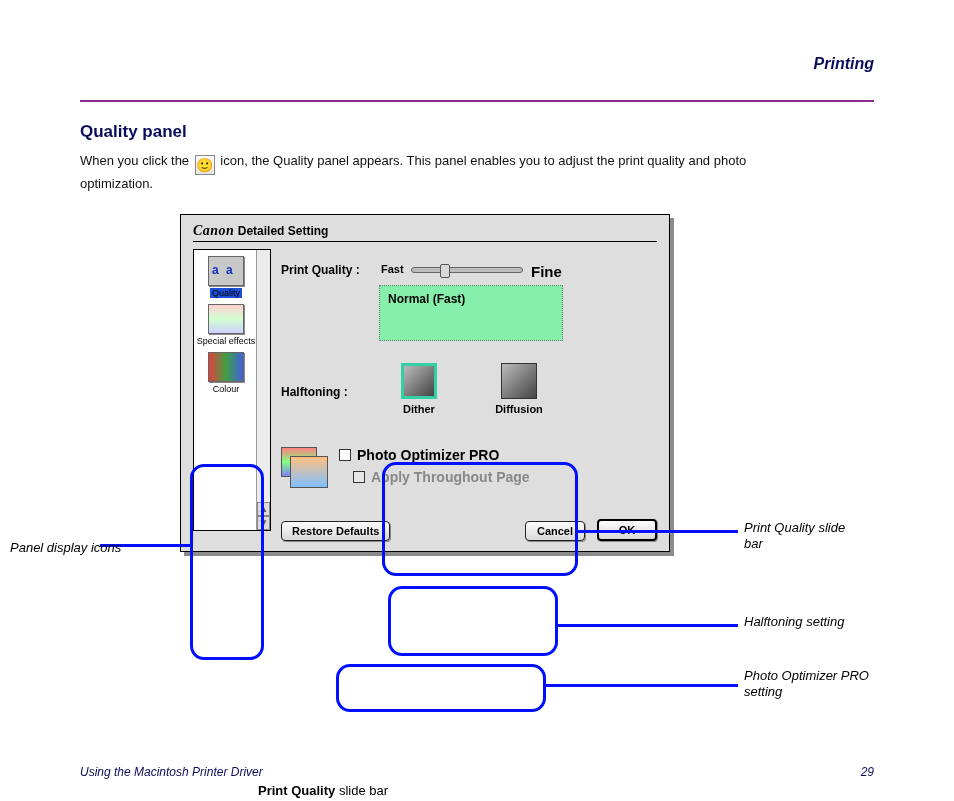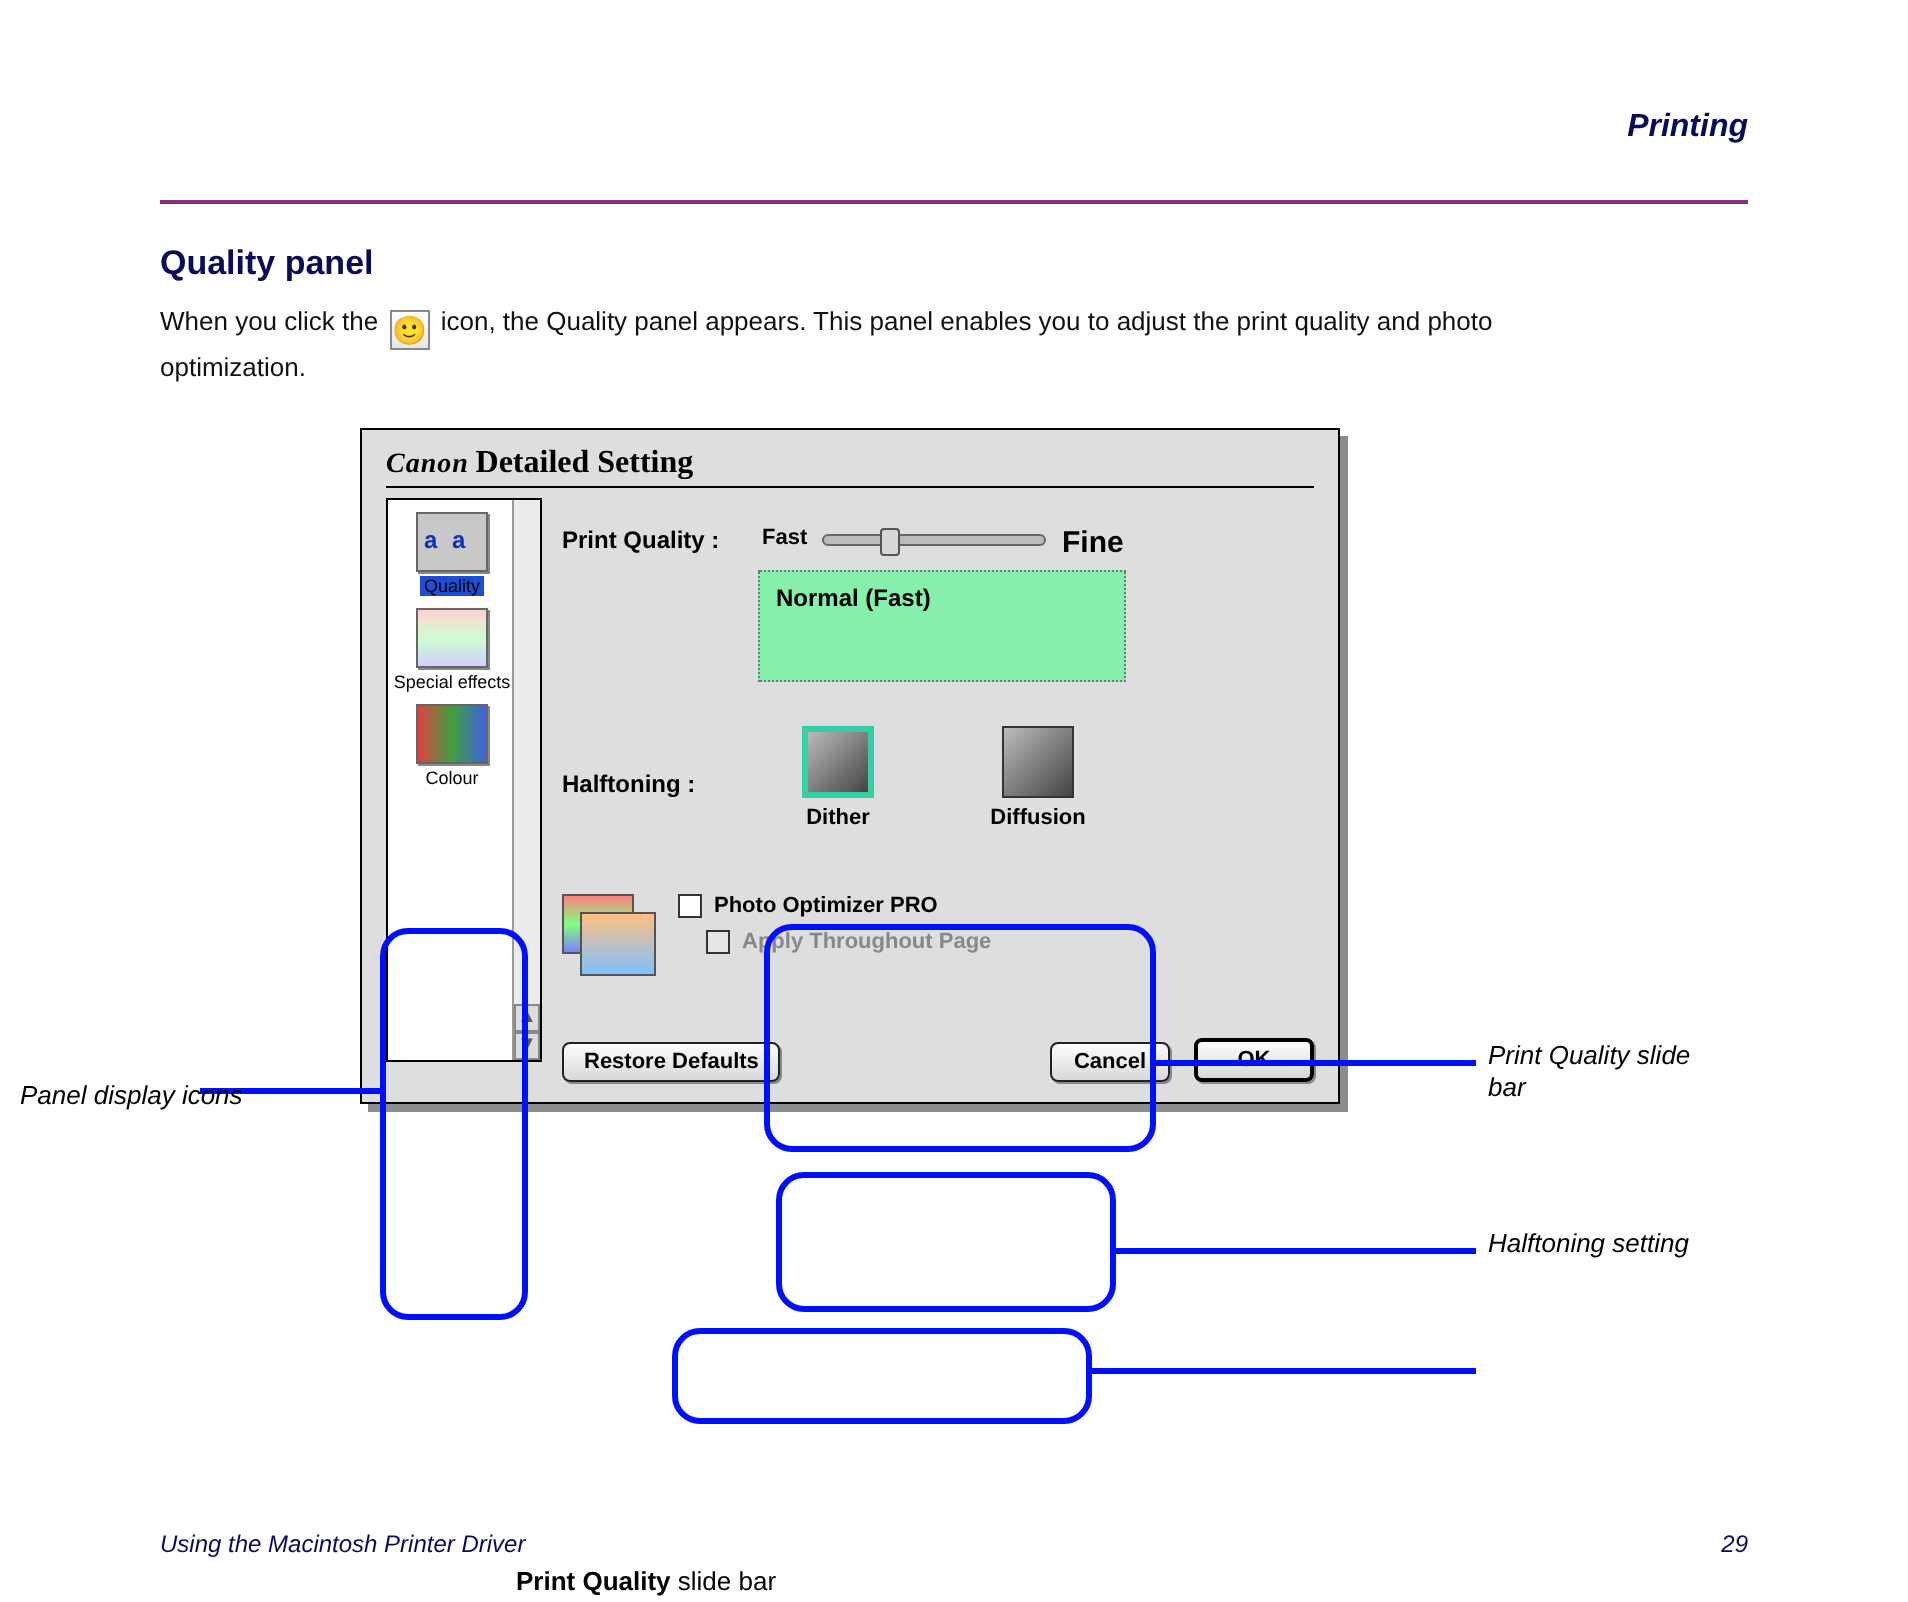--- a/index.html
+++ b/index.html
@@ -85,21 +85,21 @@
     padding-bottom: 2px;
     margin-bottom: 6px;
   }
   .brand {
     font-family: "Times New Roman", serif;
     font-weight: bold;
     font-style: italic;
     font-size: 14px;
     letter-spacing: 0.5px;
   }
-  .dlg-title { font-weight: bold; font-size: 16px; font-family: Liberation Serif, serif; }
+  .dlg-title { font-weight: bold; font-size: 12px; }
   .panel-list {
     position: absolute;
     left: 12px;
     top: 34px;
     width: 78px;
     height: 282px;
     background: #fff;
     border: 1px solid #000;
     overflow: hidden;
   }
@@ -222,21 +222,21 @@
     content: "";
     position: absolute;
     left: 8px; top: 8px;
     width: 36px; height: 30px;
     background: linear-gradient(#ffc080,#80c0ff);
     border: 1px solid #555;
   }
   .po-checks {
     position: absolute;
     left: 58px; top: 198px;
-    font-size: 11px;
+    font-size: 14px;
   }
   .chk-row { display: flex; align-items: center; gap: 6px; margin-bottom: 6px; }
   .chk {
     width: 12px; height: 12px;
     background: #fff;
     border: 1px solid #333;
   }
   .chk.disabled { background: #e6e6e6; }
   .chk-label.bold { font-weight: bold; }
   .chk-label.dim { color: #888; font-weight: bold; }
@@ -407,20 +407,21 @@
       <div class="lead lead-panels"></div>
       <div class="lead-label lp">Panel display icons</div>
 
       <div class="lead lead-quality"></div>
       <div class="lead-label lq">Print Quality slide bar</div>
 
       <div class="lead lead-half"></div>
       <div class="lead-label lh">Halftoning setting</div>
 
       <div class="lead lead-photo"></div>
+      <div class="lead-label lpo">Photo Optimizer PRO setting</div>
     </div>
 
     <div class="below-text">
       <div>
         <span class="term">Print Quality</span><span> slide bar</span>
       </div>
 
     </div>
   </div>
 

